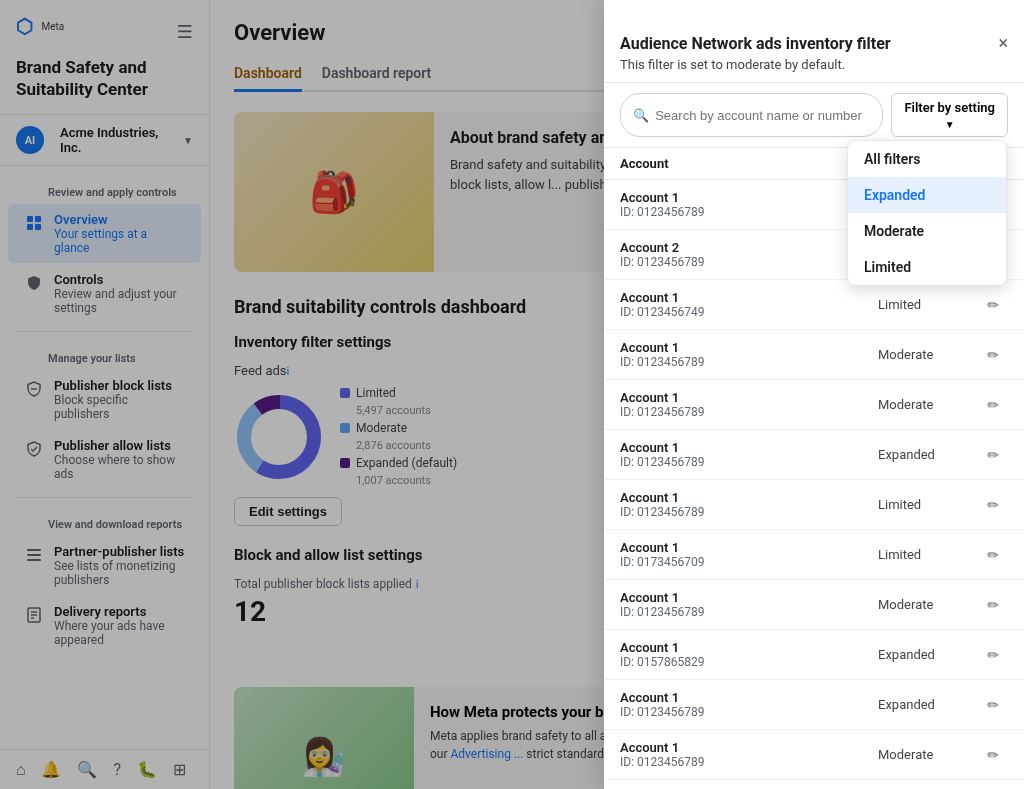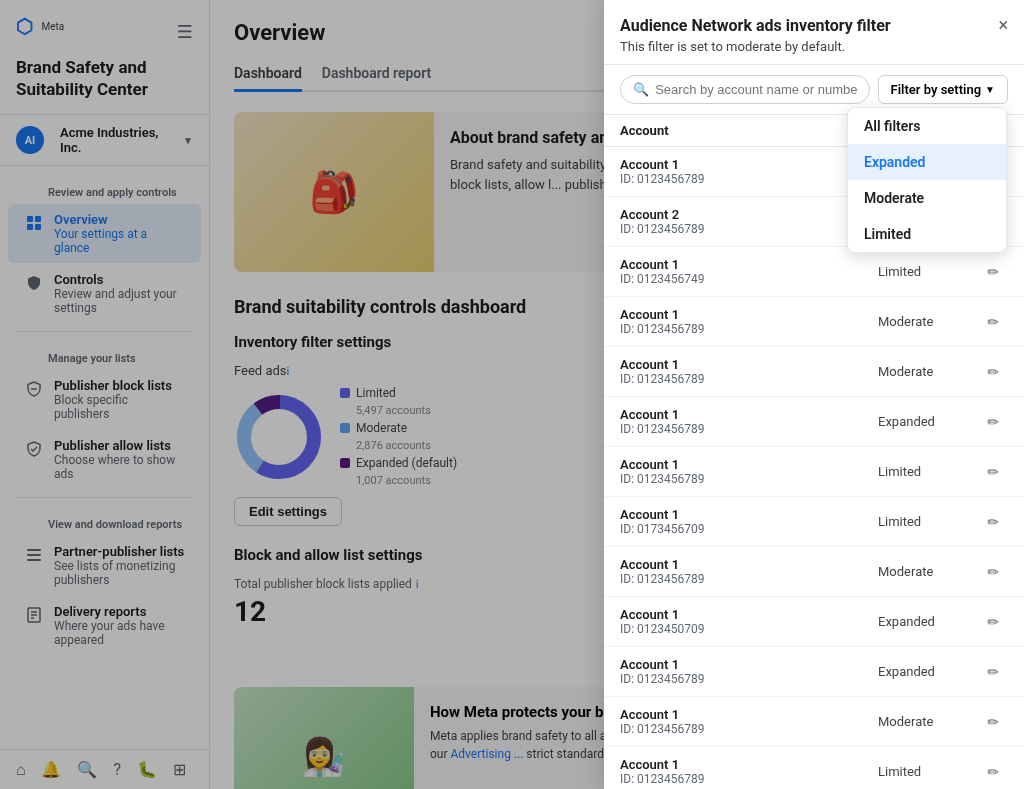--- a/index.html
+++ b/index.html
@@ -29,21 +29,21 @@
     
     .sidebar-bottom { margin-top: auto; border-top: 1px solid #e4e6ea; padding: 10px 16px; display: flex; gap: 16px; align-items: center; }
     .sidebar-bottom-icon { color: #606770; font-size: 16px; cursor: pointer; }
 
     
     .main { flex: 1; overflow-y: auto; background: #fff; position: relative; }
     .main-header { padding: 20px 24px 0; }
     .main-title { font-size: 22px; font-weight: 700; color: #1c1e21; margin-bottom: 12px; }
     .main-tabs { display: flex; gap: 0; border-bottom: 2px solid #e4e6ea; margin-bottom: 0; }
     .main-tab { padding: 8px 0; margin-right: 20px; font-size: 14px; font-weight: 600; color: #606770; cursor: pointer; border-bottom: 3px solid transparent; margin-bottom: -2px; }
-    .main-tab.active { color: #404040; border-bottom-color: #1877f2; }
+    .main-tab.active { color: #a16207; border-bottom-color: #1877f2; }
     .main-content { padding: 20px 24px; }
     .promo-banner { display: flex; gap: 16px; background: #f7f7f7; border-radius: 8px; overflow: hidden; margin-bottom: 24px; }
     .promo-image { width: 200px; min-width: 200px; background: linear-gradient(135deg, #e8d5a3, #c9a84c); display: flex; align-items: center; justify-content: center; }
     .promo-image-placeholder { width: 100%; height: 160px; background: linear-gradient(135deg, #f5e6c8, #e8d070); display: flex; align-items: center; justify-content: center; font-size: 40px; }
     .promo-text { padding: 16px 16px 16px 0; }
     .promo-heading { font-size: 16px; font-weight: 700; color: #1c1e21; margin-bottom: 8px; }
     .promo-body { font-size: 13px; color: #444; line-height: 1.5; }
     .section-title { font-size: 18px; font-weight: 700; color: #1c1e21; margin-bottom: 16px; }
     .dashboard-section { margin-bottom: 24px; }
     .subsection-title { font-size: 15px; font-weight: 700; color: #1c1e21; margin-bottom: 12px; }
@@ -67,30 +67,30 @@
     .how-image { width: 180px; min-width: 180px; }
     .how-image-placeholder { width: 100%; height: 140px; background: linear-gradient(135deg, #c8e6c9, #81c784); display: flex; align-items: center; justify-content: center; font-size: 36px; }
     .how-text { padding: 16px 16px 16px 0; }
     .how-heading { font-size: 15px; font-weight: 700; margin-bottom: 6px; }
     .how-body { font-size: 12px; color: #444; line-height: 1.5; }
     .how-link { color: #1877f2; text-decoration: none; }
 
     
     .overlay { position: fixed; top: 0; left: 0; width: 1024px; height: 789px; background: rgba(0,0,0,0.3); z-index: 100; pointer-events: none; }
     .panel { position: absolute; top: 0; right: 0; width: 420px; height: 789px; background: #fff; box-shadow: -4px 0 20px rgba(0,0,0,0.15); z-index: 200; display: flex; flex-direction: column; overflow: hidden; }
-    .panel-header { padding: 16px 16px 10px; border-bottom: 1px solid #e4e6ea; flex-shrink: 0; }
+    .panel-header { padding: 16px 16px 10px; border-bottom: 1px solid #e4e6ea; flex-shrink: 0; margin-top: 18px; }
     .panel-title-row { display: flex; justify-content: space-between; align-items: flex-start; }
     .panel-title { font-size: 16px; font-weight: 700; color: #1c1e21; }
     .panel-close { cursor: pointer; color: #606770; font-size: 18px; line-height: 1; }
     .panel-subtitle { font-size: 13px; color: #444; margin-top: 4px; }
     .panel-search-row { padding: 10px 16px; display: flex; gap: 8px; border-bottom: 1px solid #e4e6ea; flex-shrink: 0; }
     .panel-search { flex: 1; display: flex; align-items: center; border: 1px solid #ccd0d5; border-radius: 20px; padding: 6px 12px; gap: 6px; background: #fff; }
     .panel-search-icon { color: #606770; font-size: 13px; }
     .panel-search input { border: none; outline: none; font-size: 13px; flex: 1; background: transparent; color: #1c1e21; }
-    .filter-btn { display: flex; align-items: center; gap: 4px; padding: 6px 12px; border: 1px solid #ccd0d5; border-radius: 6px; background: #fff; font-size: 13px; font-weight: 600; cursor: pointer; white-space: nowrap; position: relative; }
+    .filter-btn { display: flex; align-items: center; gap: 4px; padding: 6px 12px; border: 1px solid #ccd0d5; border-radius: 6px; background: #fff; font-size: 13px; font-weight: 600; cursor: pointer; white-space: nowrap; position: relative; flex-direction: column; }
     .panel-table-header { display: flex; padding: 8px 16px; background: #fff; border-bottom: 1px solid #e4e6ea; flex-shrink: 0; }
     .panel-col-account { flex: 1; font-size: 13px; font-weight: 700; color: #1c1e21; }
     .panel-col-setting { width: 100px; font-size: 13px; font-weight: 700; color: #1c1e21; }
     .panel-col-action { width: 30px; }
     .panel-list { flex: 1; overflow-y: auto; }
     .panel-row { display: flex; align-items: center; padding: 10px 16px; border-bottom: 1px solid #f0f2f5; }
     .account-info { flex: 1; }
     .account-name { font-size: 13px; font-weight: 600; color: #1c1e21; }
     .account-id { font-size: 12px; color: #606770; }
     .setting-badge { width: 100px; font-size: 13px; color: #444; }
@@ -444,21 +444,21 @@
     <div class="account-info">
       <div class="account-name">Account 1</div>
       <div class="account-id">ID: 0123456789</div>
     </div>
     <div class="setting-badge">Moderate</div>
     <div class="edit-icon">✏</div>
   </div>
       <div class="panel-row">
     <div class="account-info">
       <div class="account-name">Account 1</div>
-      <div class="account-id">ID: 0123450709</div>
+      <div class="account-id">ID: 0157865829</div>
     </div>
     <div class="setting-badge">Expanded</div>
     <div class="edit-icon">✏</div>
   </div>
       <div class="panel-row">
     <div class="account-info">
       <div class="account-name">Account 1</div>
       <div class="account-id">ID: 0123456789</div>
     </div>
     <div class="setting-badge">Expanded</div>

